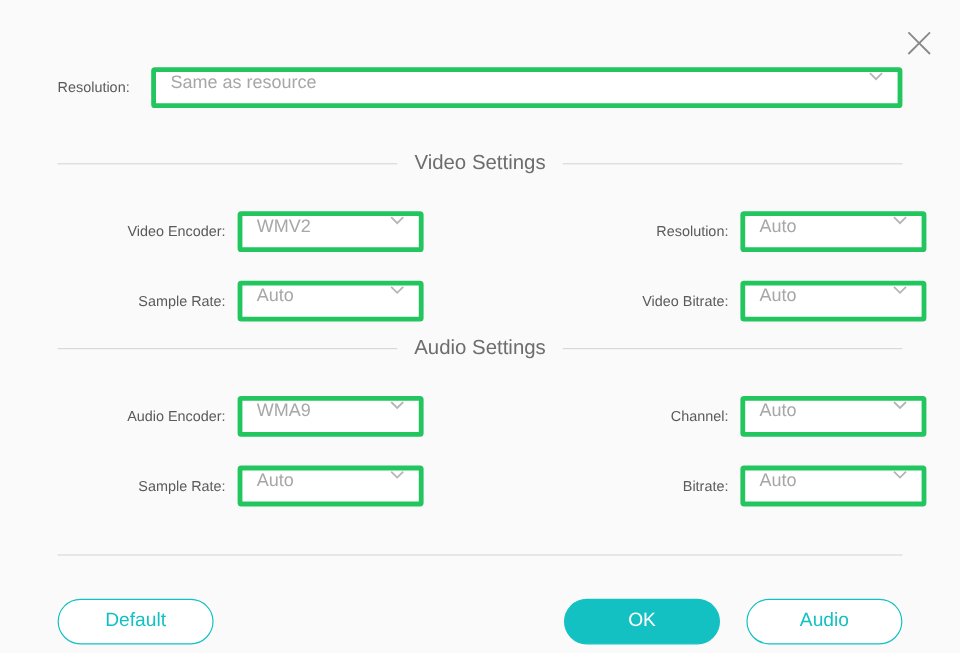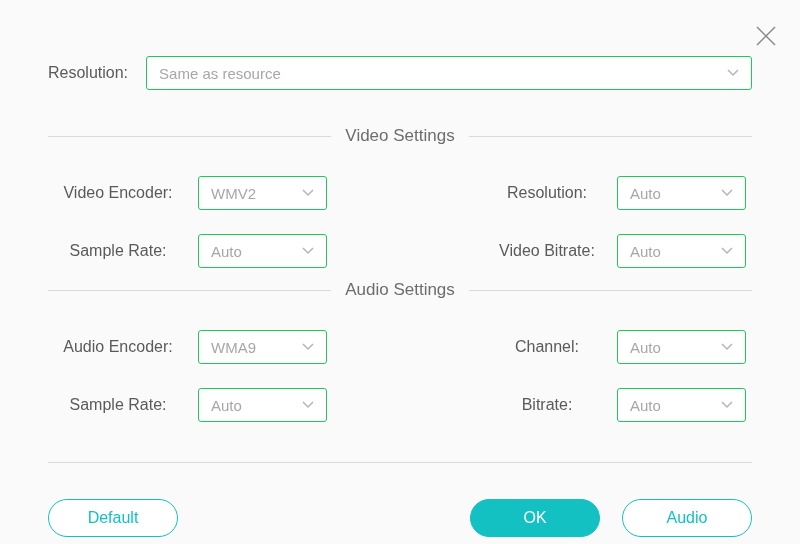--- a/index.html
+++ b/index.html
@@ -25,38 +25,37 @@
     .close-x svg { width: 100%; height: 100%; display: block; }
     .top-row {
       display: flex;
       align-items: center;
       margin-top: 36px;
       gap: 18px;
     }
     .label {
       color: #5a5a5a;
       white-space: nowrap;
-      font-size: 16px;
+      font-size: 12px;
     }
     .select {
       background: #fff;
-      border: 1px solid #22c55e;
+      border: 4px solid #22c55e;
       border-radius: 3px;
       height: 34px;
       display: flex;
-      align-items: center;
       justify-content: space-between;
       padding: 0 12px;
       cursor: pointer;
       flex: 1;
       color: #a7a7a7;
       font-size: 15px;
     }
     .select.narrow {
-      width: 129px;
+      width: 155px;
       flex: none;
     }
     .select .caret {
       color: #b5b5b5;
     }
     .select .caret svg { width: 12px; height: 8px; display: block; }
     .section {
       margin-top: 36px;
     }
     .section-head {
@@ -74,21 +73,21 @@
       color: #6d6d6d;
       font-size: 17px;
     }
     .grid {
       display: grid;
       grid-template-columns: 140px 135px 1fr 120px 135px;
       column-gap: 10px;
       row-gap: 24px;
       align-items: center;
     }
-    .grid .label { text-align: center; }
+    .grid .label { text-align: right; }
     .grid .label.right { }
     .spacer { }
     .hr-line {
       height: 1px;
       background: #d9d9d9;
       margin-top: 40px;
     }
     .buttons {
       display: flex;
       align-items: center;

